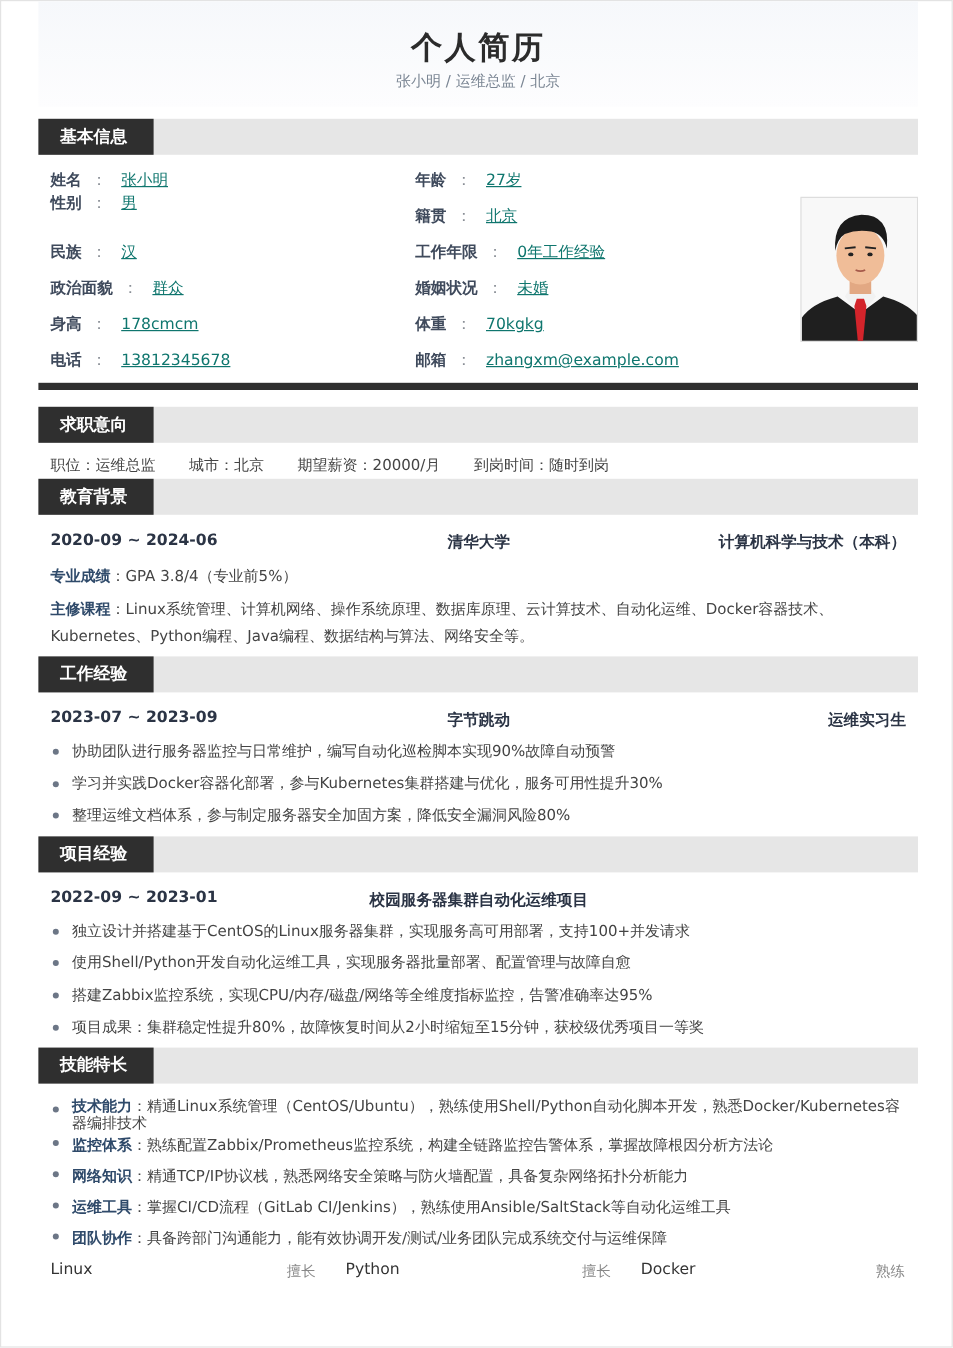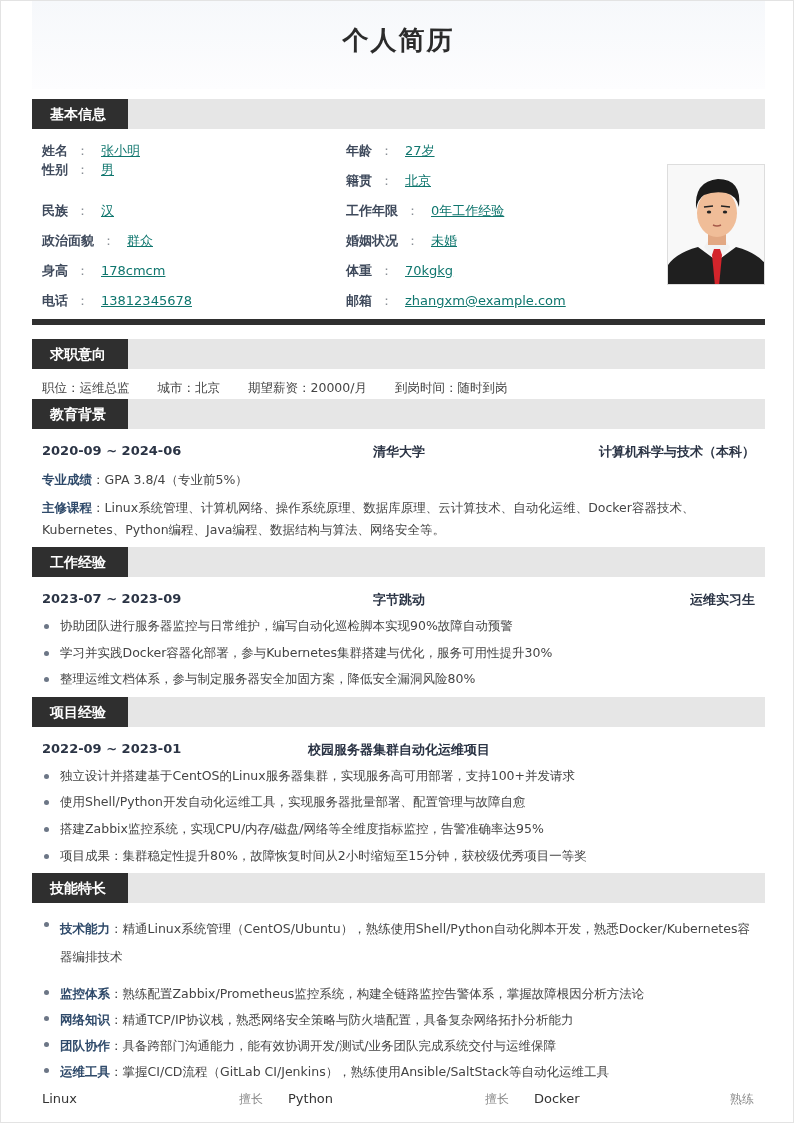--- a/index.html
+++ b/index.html
@@ -77,20 +77,21 @@
   .skills-bar div { position: absolute; top: 4px; }
   .skills-bar .lvl { color: #888; font-size: 12px; }
 </style>
 </head>
 <body>
 
 <div class="page">
 
   <div class="header">
     <div class="title">个人简历</div>
+    <div class="subtitle">张小明 / 运维总监 / 北京</div>
   </div>
 
   <div style="margin-top:10px" class="sec-bar">
     <div class="tag">基本信息</div>
   </div>
   <div class="basic">
     <div class="info-row" style="left:10px;top:13px"><span class="k">姓名</span><span class="c">：</span><span class="v">张小明</span></div>
     <div class="info-row" style="left:10px;top:32px"><span class="k">性别</span><span class="c">：</span><span class="v">男</span></div>
     <div class="info-row" style="left:10px;top:73px"><span class="k">民族</span><span class="c">：</span><span class="v">汉</span></div>
     <div class="info-row" style="left:10px;top:103px"><span class="k">政治面貌</span><span class="c">：</span><span class="v">群众</span></div>
@@ -173,25 +174,25 @@
     <li>独立设计并搭建基于CentOS的Linux服务器集群，实现服务高可用部署，支持100+并发请求</li>
     <li>使用Shell/Python开发自动化运维工具，实现服务器批量部署、配置管理与故障自愈</li>
     <li>搭建Zabbix监控系统，实现CPU/内存/磁盘/网络等全维度指标监控，告警准确率达95%</li>
     <li>项目成果：集群稳定性提升80%，故障恢复时间从2小时缩短至15分钟，获校级优秀项目一等奖</li>
   </ul>
 
   <div class="sec-bar">
     <div class="tag">技能特长</div>
   </div>
   <ul class="bl" style="margin-top:12px">
-    <li style="line-height:28px;margin-bottom:12px"><b>技术能力</b><span>：精通Linux系统管理（CentOS/Ubuntu），熟练使用Shell/Python自动化脚本开发，熟悉Docker/Kubernetes容器编排技术</span></li>
+    <li style="line-height:14px;margin-bottom:0"><b>技术能力</b><span>：精通Linux系统管理（CentOS/Ubuntu），熟练使用Shell/Python自动化脚本开发，熟悉Docker/Kubernetes容器编排技术</span></li>
     <li style="line-height:22px;margin-bottom:4px"><b>监控体系</b><span>：熟练配置Zabbix/Prometheus监控系统，构建全链路监控告警体系，掌握故障根因分析方法论</span></li>
     <li style="line-height:22px;margin-bottom:4px"><b>网络知识</b><span>：精通TCP/IP协议栈，熟悉网络安全策略与防火墙配置，具备复杂网络拓扑分析能力</span></li>
+    <li style="line-height:22px;margin-bottom:4px"><b>运维工具</b><span>：掌握CI/CD流程（GitLab CI/Jenkins），熟练使用Ansible/SaltStack等自动化运维工具</span></li>
     <li style="line-height:22px;margin-bottom:4px"><b>团队协作</b><span>：具备跨部门沟通能力，能有效协调开发/测试/业务团队完成系统交付与运维保障</span></li>
-    <li style="line-height:22px;margin-bottom:4px"><b>运维工具</b><span>：掌握CI/CD流程（GitLab CI/Jenkins），熟练使用Ansible/SaltStack等自动化运维工具</span></li>
   </ul>
   <div class="skills-bar" style="margin-top:4px">
     <div style="left:10px">Linux</div>
     <div class="lvl" style="left:207px">擅长</div>
     <div style="left:256px">Python</div>
     <div class="lvl" style="left:453px">擅长</div>
     <div style="left:502px">Docker</div>
     <div class="lvl" style="left:698px">熟练</div>
   </div>
 </div>

